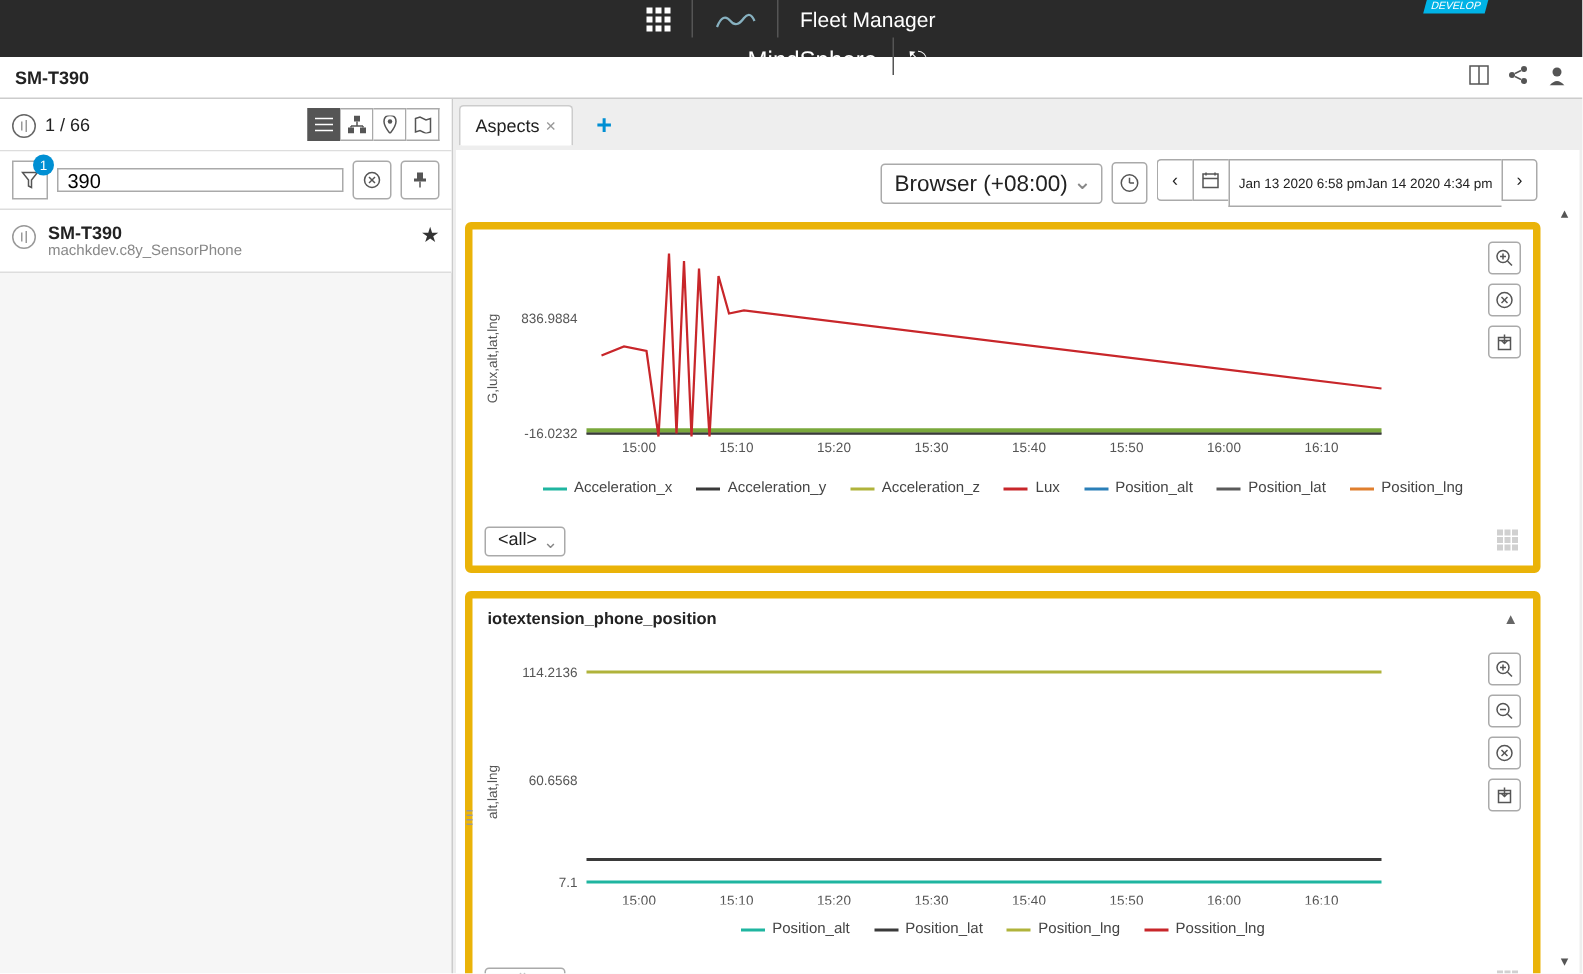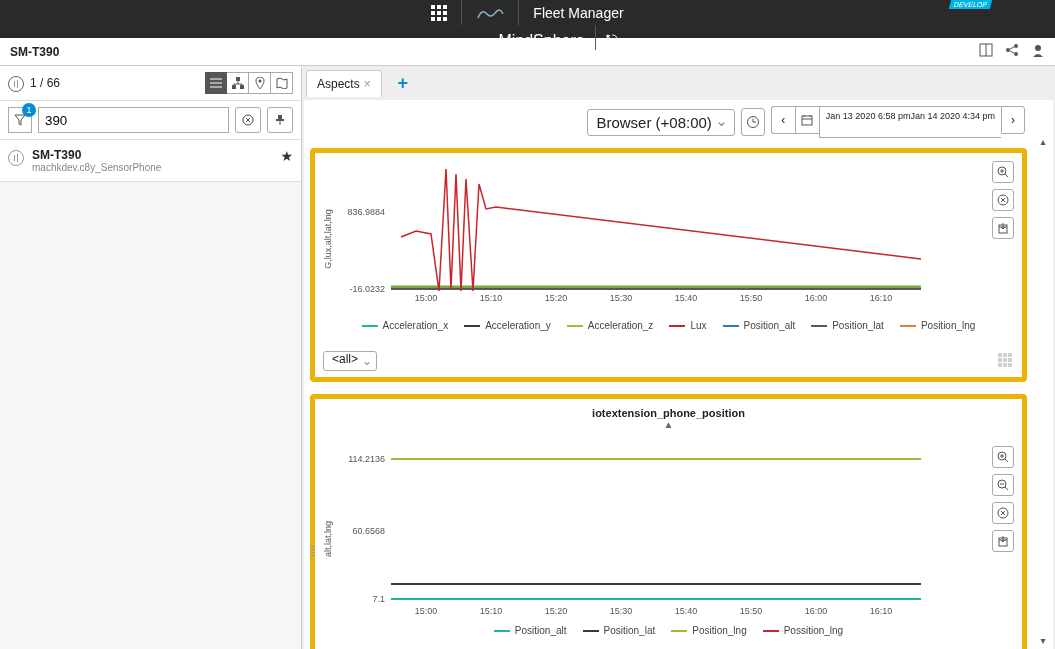--- a/index.html
+++ b/index.html
@@ -23,21 +23,21 @@
   .sidebar{width:302px; border-right:1px solid #ccc; background:#f6f6f6;}
   .sb-row1{display:flex; align-items:center; justify-content:space-between; padding:6px 8px; background:#fff; border-bottom:1px solid #ddd;}
   .sb-row1-left{display:flex;align-items:center;gap:6px;}
   .btn-group{display:flex;}
   .btn-group .btn{width:22px;height:22px;border:1px solid #aaa;display:flex;align-items:center;justify-content:center;background:#fff;color:#555;font-size:11px;}
   .btn-group .btn+.btn{border-left:none;}
   .btn-group .btn.active{background:#555;color:#fff;border-color:#555;}
   .sb-row2{display:flex;align-items:center;gap:6px;padding:6px 8px;background:#fff;border-bottom:1px solid #ddd;}
   .filter-btn{width:24px;height:26px;border:1px solid #aaa;display:flex;align-items:center;justify-content:center;position:relative;background:#fff;}
   .filter-badge{position:absolute;top:-5px;right:-5px;background:#008fd3;color:#fff;border-radius:50%;width:14px;height:14px;font-size:9px;display:flex;align-items:center;justify-content:center;}
-  .search-input{height:26px;border:1px solid #aaa;padding:0 6px;flex:1;background:#fff;}
+  .search-input{height:16px;border:1px solid #aaa;padding:0 6px;flex:1;background:#fff;}
   .sq-btn{width:26px;height:26px;border:1px solid #aaa;border-radius:3px;display:flex;align-items:center;justify-content:center;background:#fff;}
   .asset-item{background:#fff;padding:8px;border-bottom:1px solid #ddd;display:flex;gap:8px;}
   .asset-icon{width:16px;height:16px;border:1.5px solid #999;border-radius:50%;position:relative;margin-top:2px;flex-shrink:0;display:flex;align-items:center;justify-content:center;}
   .asset-icon::before{content:"";width:1px;height:6px;background:#999;margin-right:1px;}
   .asset-icon::after{content:"";width:1px;height:8px;background:#999;margin-left:1px;}
   .asset-text{flex:1;}
   .asset-name{font-weight:bold;font-size:12px;}
   .asset-sub{font-size:10px;color:#888;}
   .star{color:#333;font-size:14px;}
   .main{flex:1;background:#eee;display:flex;flex-direction:column;position:relative;}
@@ -47,27 +47,27 @@
   .tab-add{width:26px;height:26px;display:flex;align-items:center;justify-content:center;color:#008fd3;font-size:18px;margin-left:8px;font-weight:bold;}
   .content{flex:1;overflow:hidden;background:#fff;margin:0 2px;position:relative;}
   .time-controls{display:flex;justify-content:flex-end;align-items:center;gap:6px;padding:6px 28px 6px 8px;}
   .tc-select{border:1px solid #aaa;border-radius:3px;padding:4px 22px 4px 8px;background:#fff;position:relative;font-size:15px;}
   .tc-select::after{content:"⌄";position:absolute;right:6px;top:2px;color:#888;}
   .tc-btn{width:24px;height:28px;border:1px solid #aaa;border-radius:3px;display:flex;align-items:center;justify-content:center;background:#fff;font-size:12px;}
   .tc-nav{display:flex;}
   .tc-nav .tc-btn{border-radius:0;border-right:none;}
   .tc-nav .tc-btn:first-child{border-radius:3px 0 0 3px;}
   .tc-nav .tc-btn:last-child{border-radius:0 3px 3px 0;border-right:1px solid #aaa;}
-  .tc-range{font-size:9px;line-height:1.2;padding:15px 6px;width:110px;align-items:flex-end;}
+  .tc-range{font-size:9px;line-height:1.2;padding:15px 6px;width:110px;}
   .charts-wrap{overflow:auto;padding:0 22px 0 2px;}
   .chart-panel{border:5px solid #eab308;border-radius:4px;margin:4px 4px 12px 4px;position:relative;background:#fff;}
   .chart-body{padding:6px;position:relative;}
   .mini-btns{position:absolute;right:8px;top:8px;display:flex;flex-direction:column;gap:6px;z-index:5;}
   .mini-btn{width:22px;height:22px;border:1px solid #aaa;border-radius:3px;display:flex;align-items:center;justify-content:center;background:#fff;font-size:11px;color:#555;}
-  .chart-title-bar{padding:8px 10px;display:flex;align-items:center;justify-content:space-between;border-bottom:none;flex-direction:column;}
+  .chart-title-bar{padding:8px 10px;display:flex;align-items:center;justify-content:space-between;border-bottom:none;}
   .chart-title{font-weight:bold;font-size:11px;}
   .collapse-caret{color:#666;font-size:10px;}
   svg text{font-size:9px;fill:#555;}
   .legend{display:flex;flex-wrap:wrap;gap:16px;justify-content:center;padding:8px 10px;font-size:10px;color:#444;}
   .legend-item{display:flex;align-items:center;gap:5px;}
   .legend-swatch{width:16px;height:2px;}
   .chart-footer{display:flex;align-items:center;justify-content:space-between;padding:6px 8px;}
   .all-select{border:1px solid #aaa;border-radius:3px;padding:0 18px 4px 8px;position:relative;background:#fff;font-size:12px;}
   .all-select::after{content:"⌄";position:absolute;right:4px;top:2px;color:#888;}
   .grid-icon{width:16px;height:16px;display:grid;grid-template-columns:repeat(3,4px);grid-template-rows:repeat(3,4px);gap:1px;opacity:.3;}

